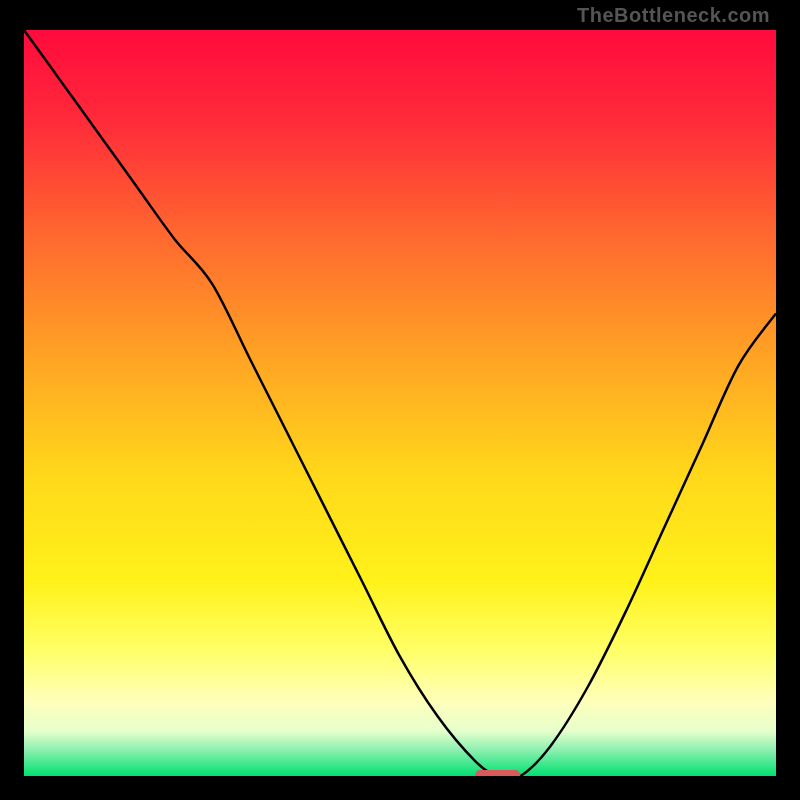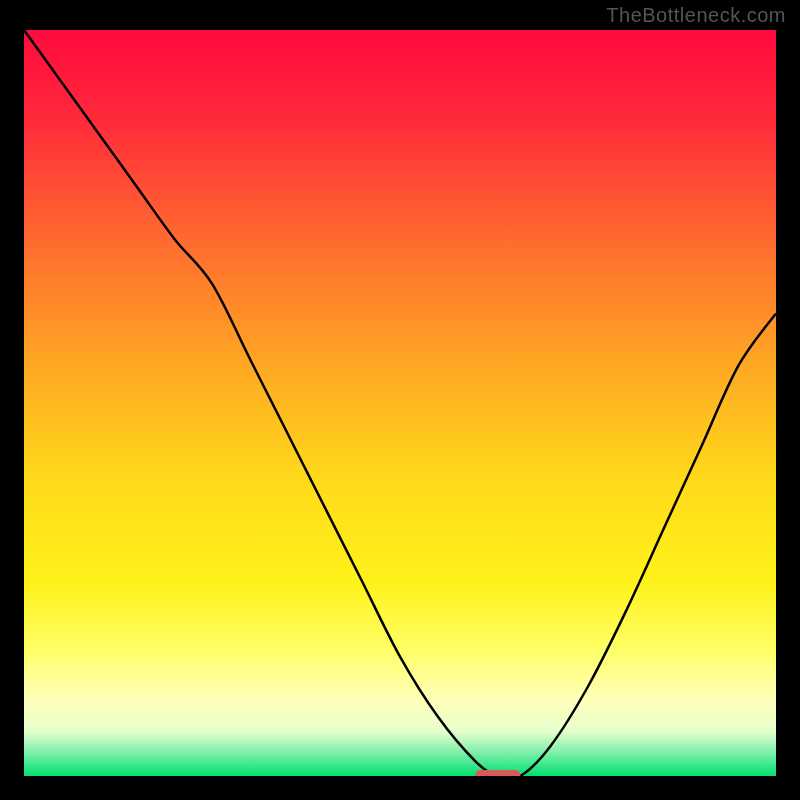--- a/index.html
+++ b/index.html
@@ -13,24 +13,24 @@
   }
   .frame {
     position: relative;
     width: 800px;
     height: 800px;
     background: #000;
   }
   .watermark {
     position: absolute;
     top: 4px;
-    right: 14px;
+    right: 30px;
     color: #555;
     font-size: 20px;
-    font-weight: 400;
+    font-weight: 700;
     letter-spacing: 0.5px;
     user-select: none;
   }
   .plot {
     position: absolute;
     left: 24px;
     top: 30px;
     width: 752px;
     height: 746px;
     background: #000;

